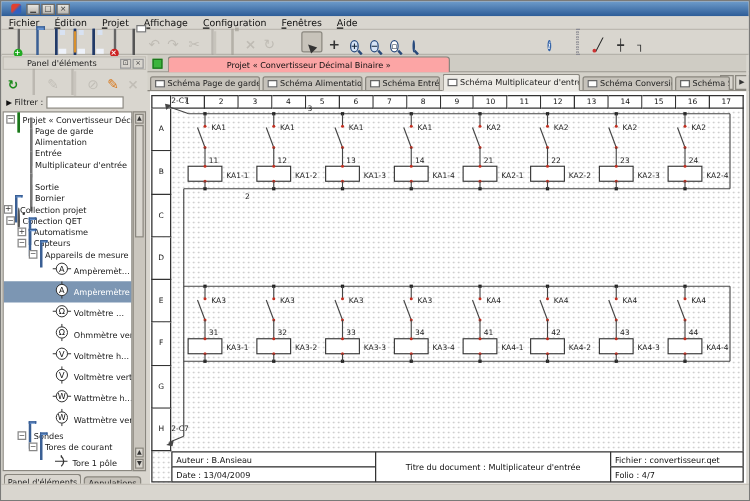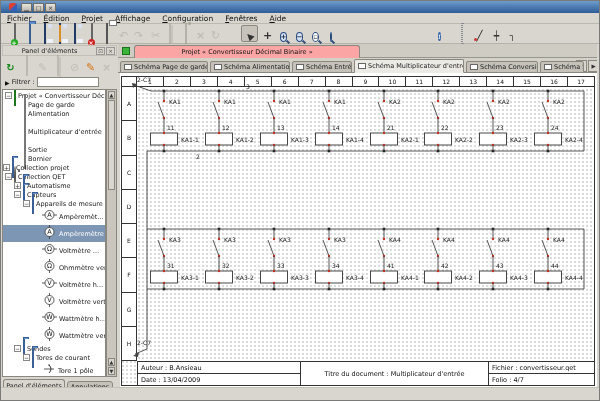--- a/index.html
+++ b/index.html
@@ -269,20 +269,25 @@
         </div>
         <div class="tree-item" style="top: 10px; height: 9px; padding-left: 11px;">
           <span class="sp7"></span>
           <span class="t-ico"><span class="ico-schema"></span></span>
           <span class="tree-label">Page de garde</span>
         </div>
         <div class="tree-item" style="top: 19px; height: 9px; padding-left: 11px; text-align: center;">
           <span class="sp7"></span>
           <span class="t-ico"><span class="ico-schema"></span></span>
           <span class="tree-label">Alimentation</span>
+        </div>
+        <div class="tree-item" style="top: 28px; height: 9px; padding-left: 11px;">
+          <span class="sp7"></span>
+          <span class="t-ico"><span class="ico-schema"></span></span>
+          <span class="tree-label">Entrée</span>
         </div>
         <div class="tree-item" style="top: 37px; height: 9px; padding-left: 11px;">
           <span class="sp7"></span>
           <span class="t-ico"><span class="ico-schema"></span></span>
           <span class="tree-label">Multiplicateur d'entrée</span>
         </div>
         <div class="tree-item" style="top: 55px; height: 9px; padding-left: 11px;">
           <span class="sp7"></span>
           <span class="t-ico"><span class="ico-schema"></span></span>
           <span class="tree-label">Sortie</span>

